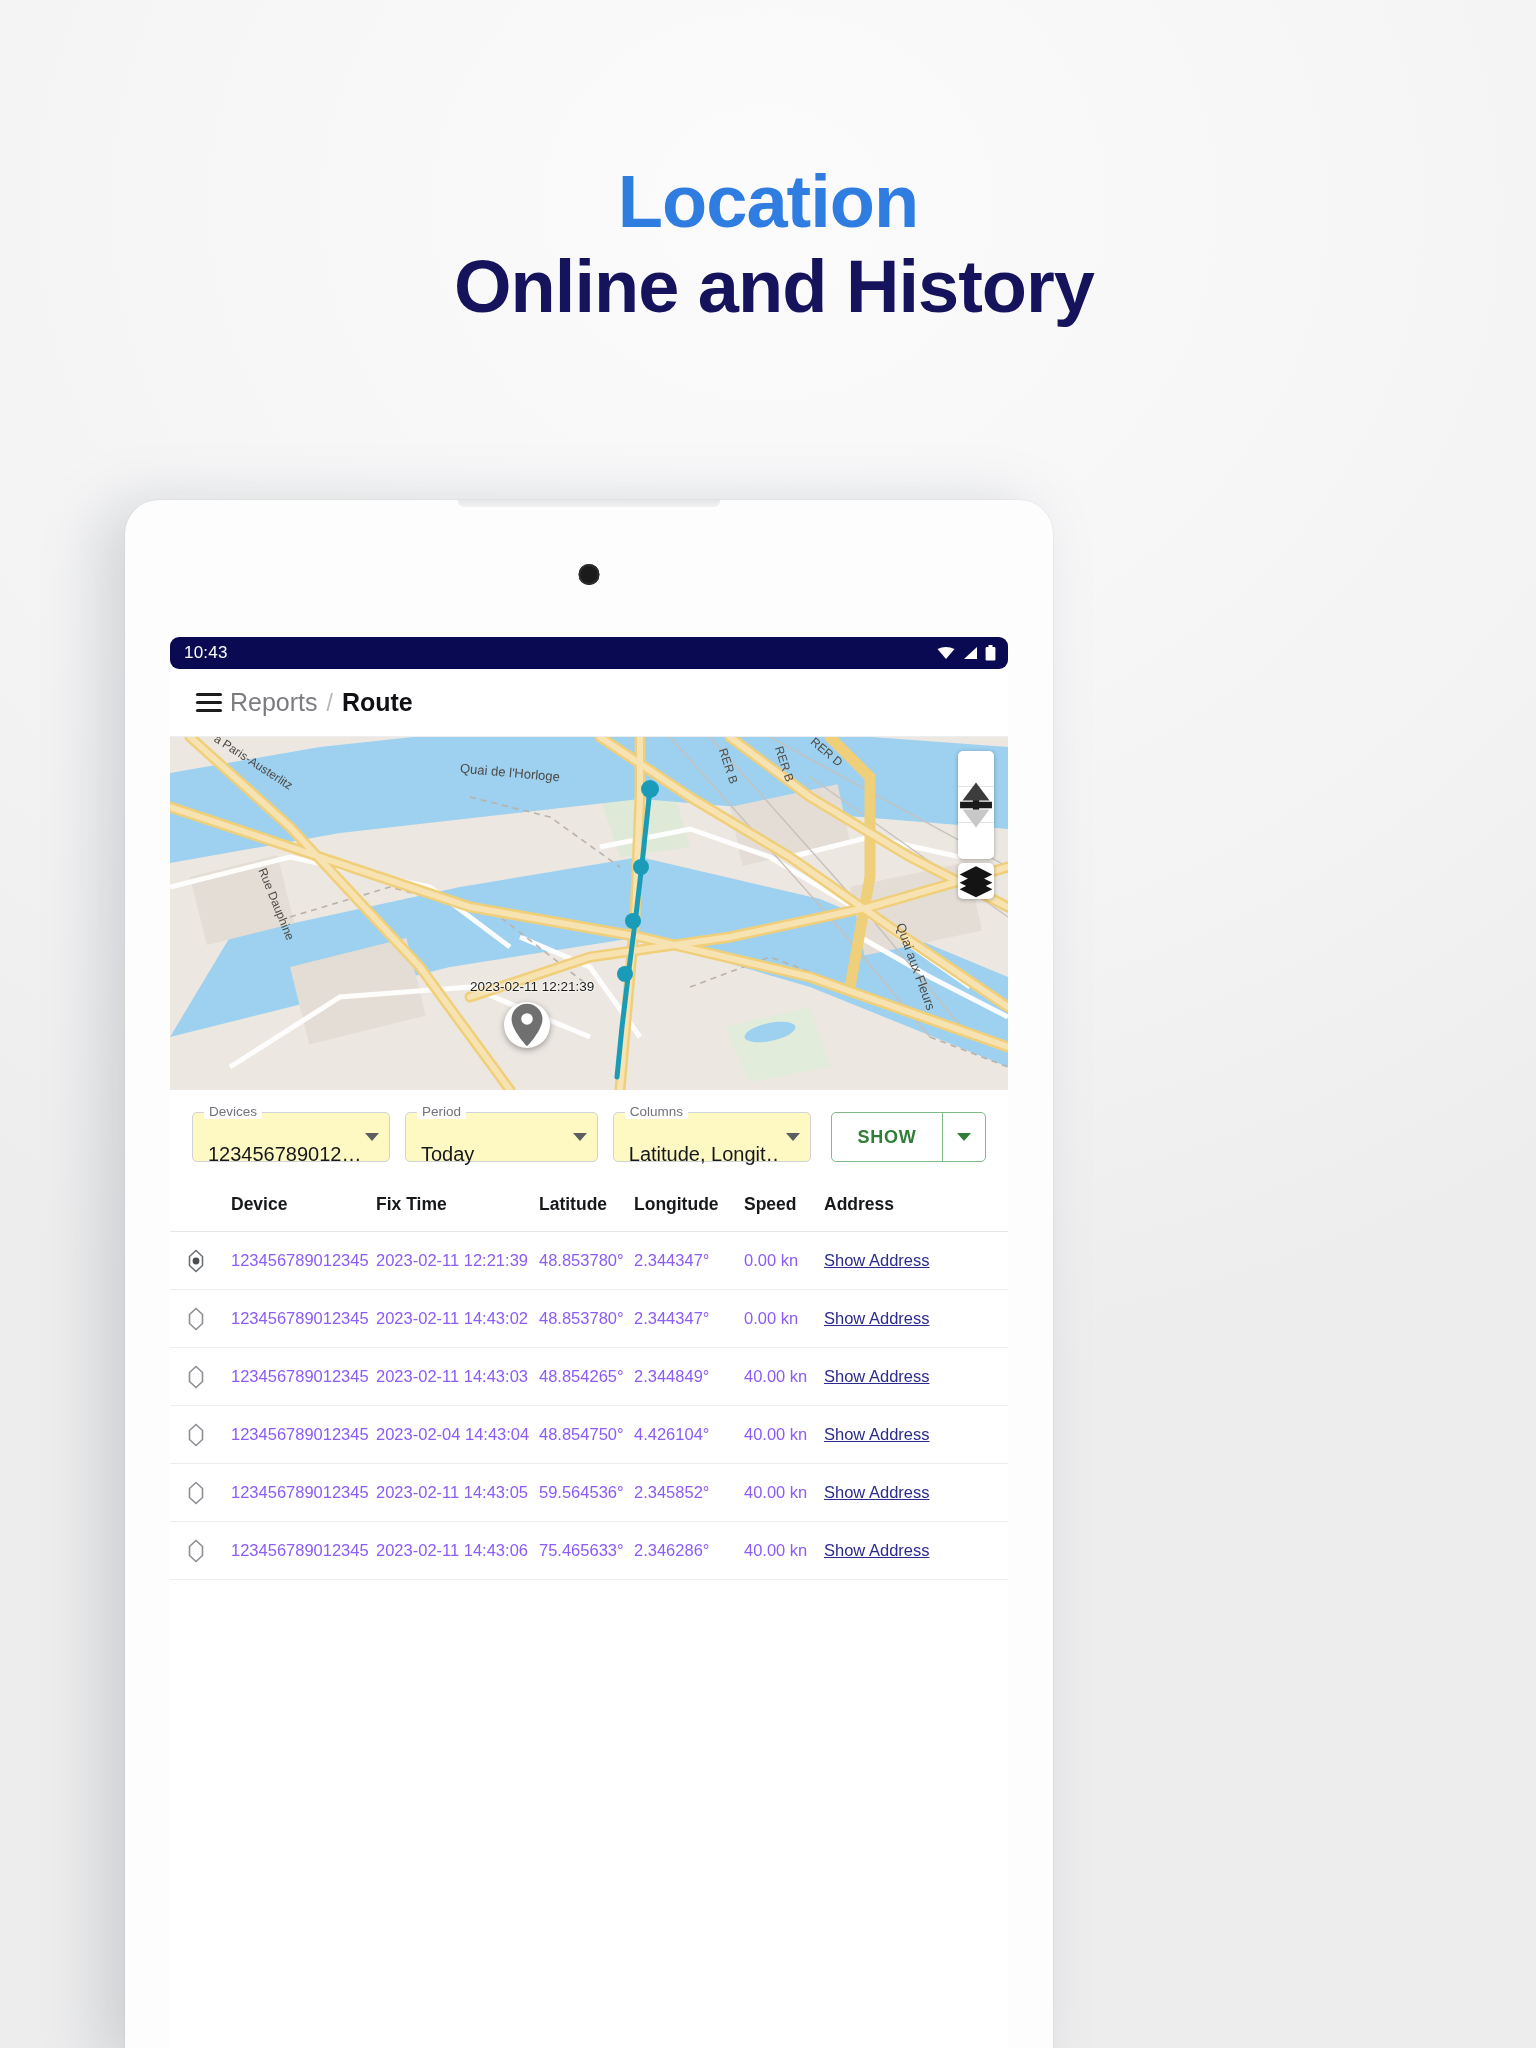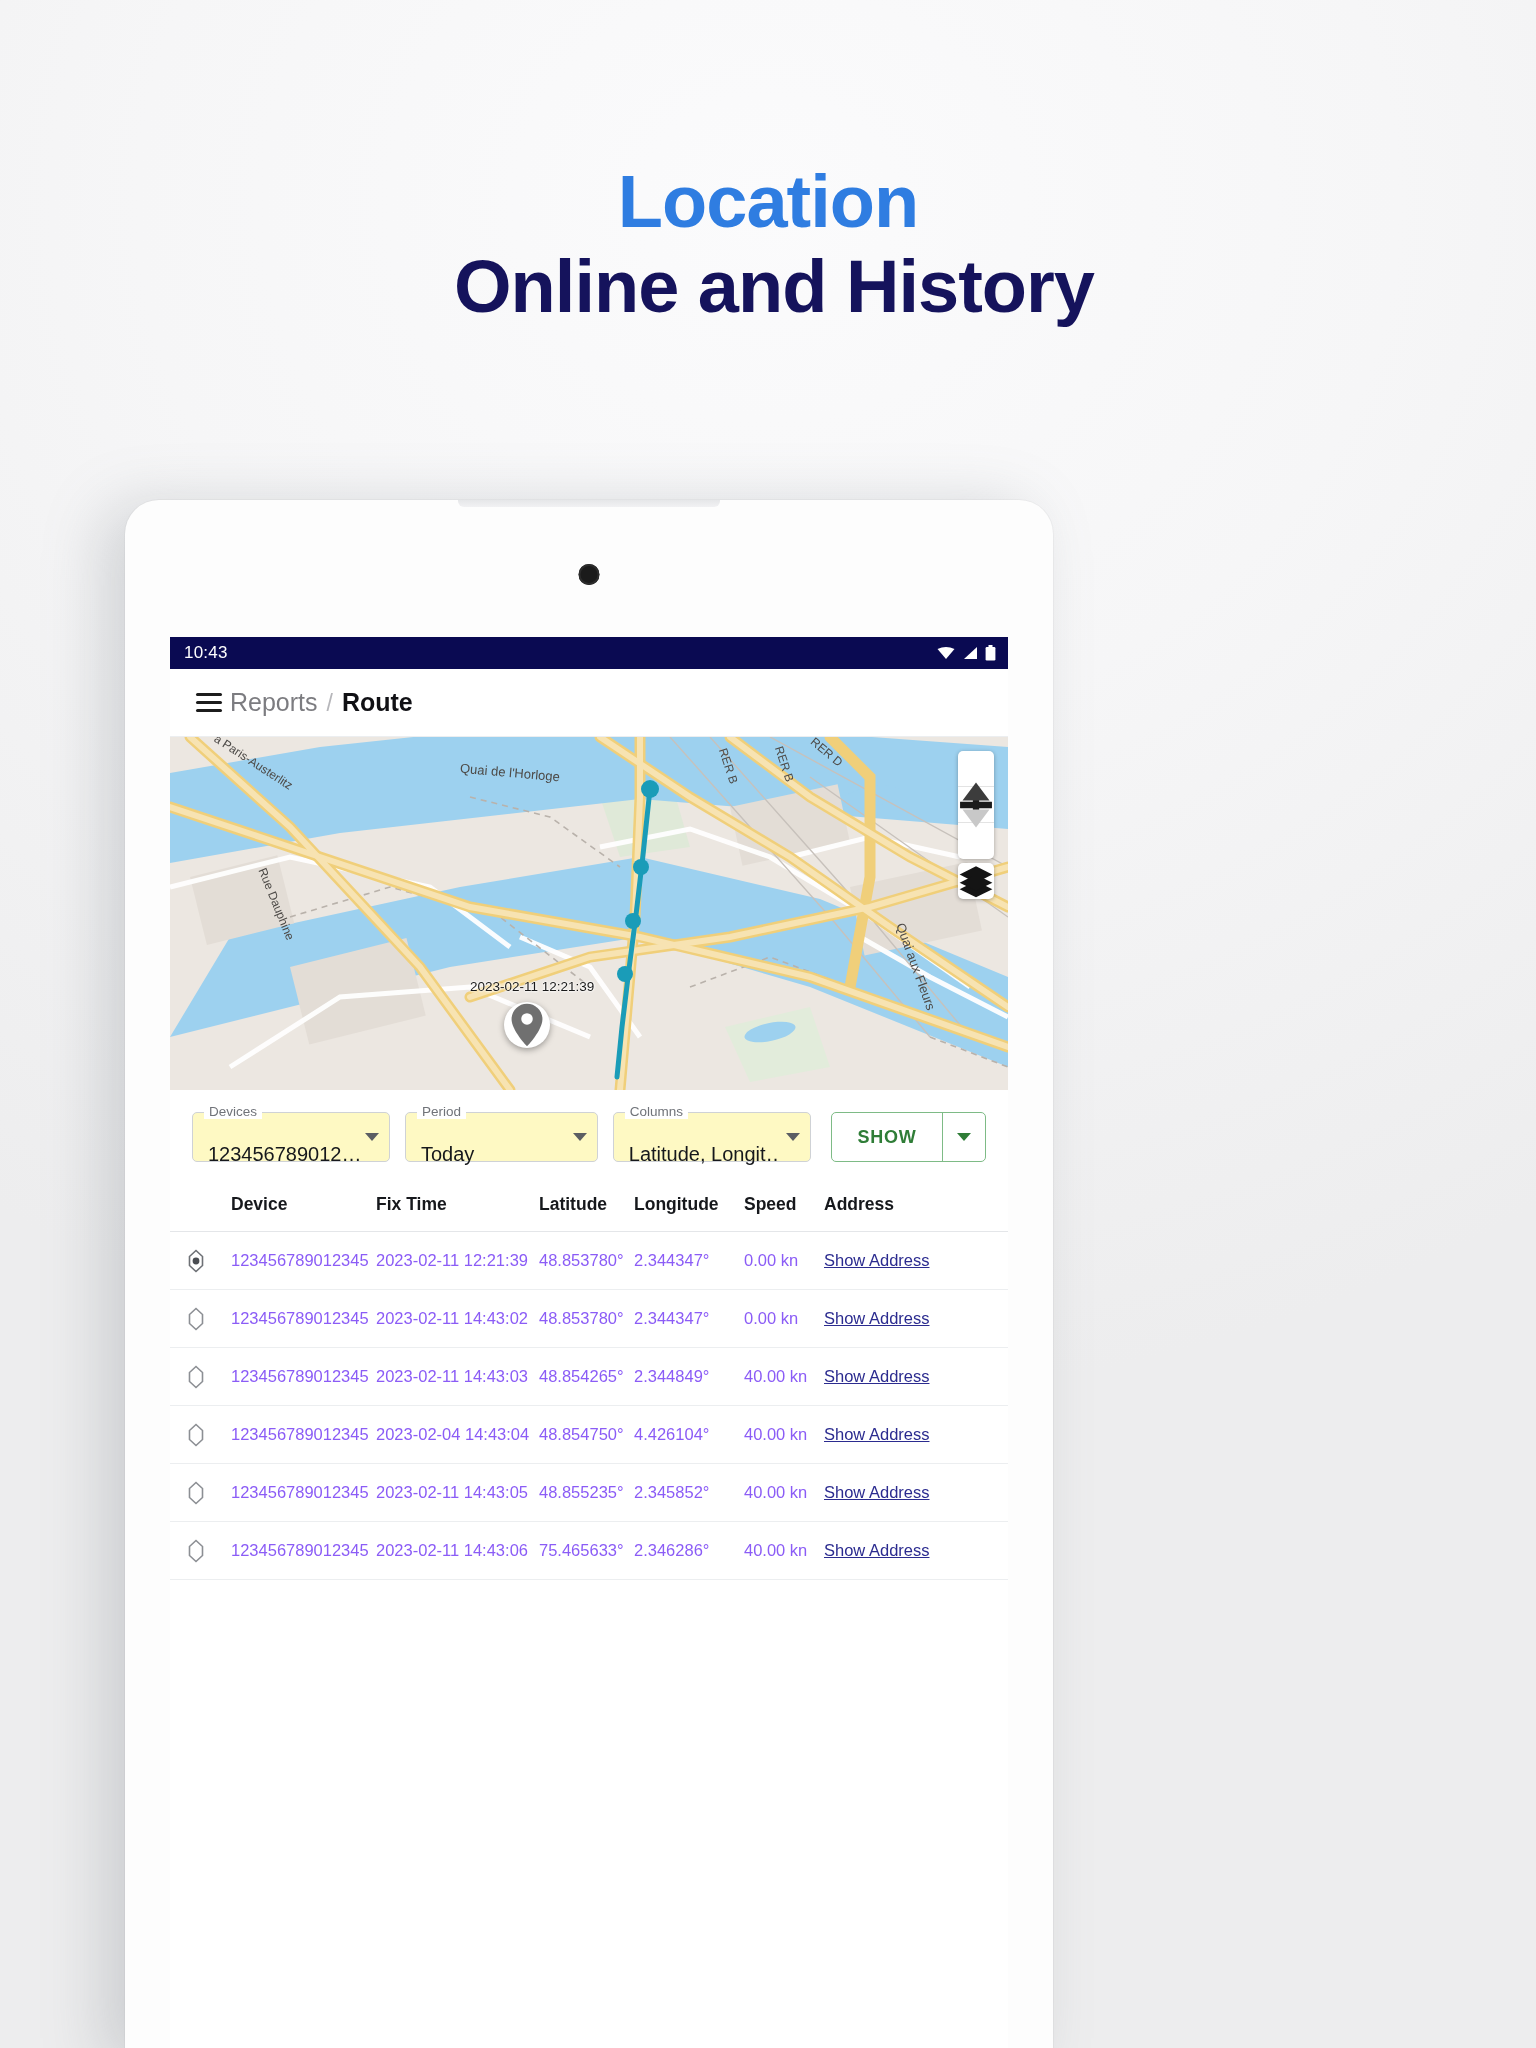--- a/index.html
+++ b/index.html
@@ -59,20 +59,21 @@
     width: 838px; height: 1423px;
     background: #ffffff;
     overflow: hidden;
   }
 
   
   .statusbar {
     height: 32px; background: #0a0a52;
     display: flex; align-items: center; justify-content: space-between;
     padding: 0 12px 0 14px;
+    border-radius: 9px;
   }
   .statusbar .clock {
     color: #fff; font-size: 17px; font-weight: 400; letter-spacing: .2px;
   }
   .status-icons { display: flex; align-items: center; gap: 7px; }
 
   
   .appbar {
     height: 68px; background: #fff;
     display: flex; align-items: center; gap: 8px;
@@ -468,21 +469,21 @@
             <div class="addr-link">Show Address</div>
           </div>
           <div class="trow">
             <div class="row-icon">
               <svg width="20" height="24" viewBox="0 0 20 24">
                 <path d="M10 1.5 L16.5 7.5 L16.5 16.5 L10 22.5 L3.5 16.5 L3.5 7.5 Z" fill="none" stroke="#8c8f94" stroke-width="1.6"></path>
               </svg>
             </div>
             <div class="td">123456789012345</div>
             <div class="td">2023-02-11 14:43:05</div>
-            <div class="td">48.855235°</div>
+            <div class="td">59.564536°</div>
             <div class="td">2.345852°</div>
             <div class="td">40.00 kn</div>
             <div class="addr-link">Show Address</div>
           </div>
           <div class="trow">
             <div class="row-icon">
               <svg width="20" height="24" viewBox="0 0 20 24">
                 <path d="M10 1.5 L16.5 7.5 L16.5 16.5 L10 22.5 L3.5 16.5 L3.5 7.5 Z" fill="none" stroke="#8c8f94" stroke-width="1.6"></path>
               </svg>
             </div>

